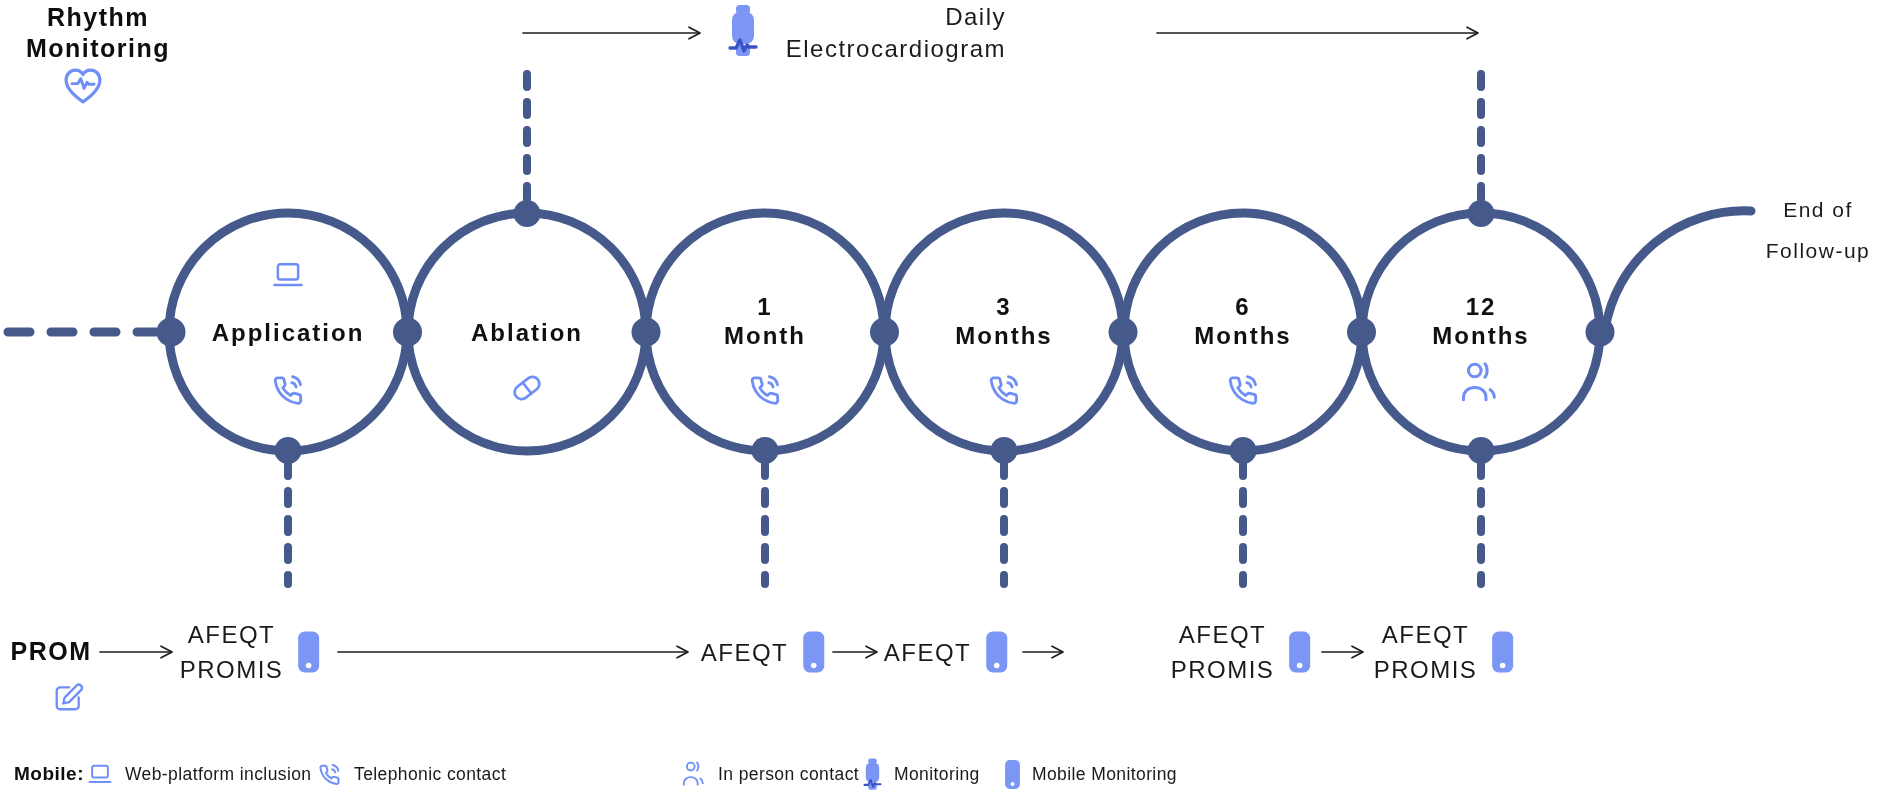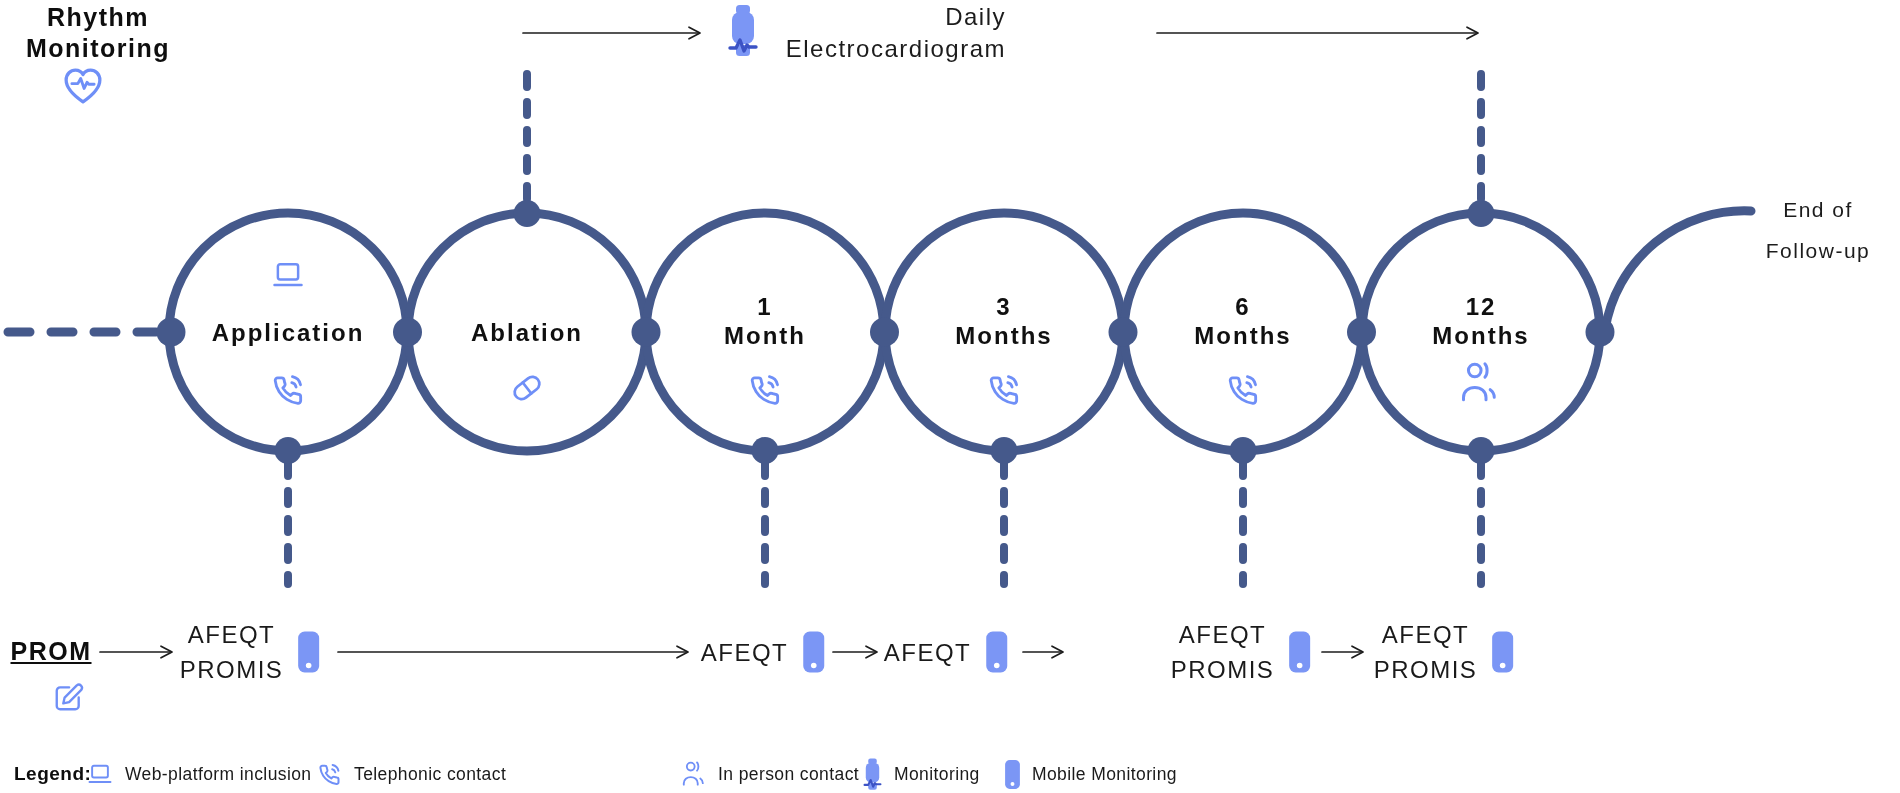--- a/index.html
+++ b/index.html
@@ -10,21 +10,21 @@
   .layer{position:absolute;left:0;top:0;}
   .rhythm-label{left:0;top:2px;width:196px;text-align:center;font-weight:bold;font-size:25px;
                 line-height:31px;letter-spacing:1.5px;color:#0e0e0e;}
   .daily-label{left:748px;top:1px;width:258px;text-align:right;font-size:24px;line-height:32px;
                letter-spacing:1.5px;color:#1c1c1c;}
   .endf-label{left:1736px;top:189px;width:164px;text-align:center;font-size:21px;line-height:41px;
               letter-spacing:1.5px;color:#1c1c1c;}
   .stage-label{position:absolute;width:230px;text-align:center;font-weight:bold;font-size:24px;
                letter-spacing:2px;line-height:29px;color:#101010;white-space:pre-line;}
   .prom-title{left:8px;top:637px;width:86px;text-align:center;font-weight:bold;font-size:25px;
-              letter-spacing:1.5px;color:#0e0e0e;text-decoration:underline;}
+              letter-spacing:1.5px;color:#0e0e0e;}
   .prom-group{position:absolute;top:622px;height:60px;transform:translateX(-50%);
               display:flex;align-items:center;gap:13px;}
   .prom-text{font-size:24px;letter-spacing:1.5px;line-height:35px;text-align:center;
              white-space:pre-line;color:#1a1a1a;}
   .legend-title{left:14px;top:763px;font-weight:bold;font-size:19px;letter-spacing:.5px;color:#0e0e0e;}
   .legend-item{position:absolute;top:753px;height:42px;display:flex;align-items:center;gap:11px;
                font-size:17.5px;letter-spacing:.4px;color:#1a1a1a;}
   .ic{color:#6f8ff7;display:block;}
 </style>
 </head>
@@ -220,21 +220,21 @@
       </svg>
   </div>
   <div class="prom-group" style="left:1444px">
     <div class="prom-text">AFEQT
 PROMIS</div>
     <svg width="24" height="44">
         <use href="#i-mobile"></use>
       </svg>
   </div>
 
-  <div class="abs legend-title">Legend:</div>
+  <div class="abs legend-title">Mobile:</div>
   <div class="legend-item" style="left:86px">
     <svg class="ic" width="28" height="21">
         <use href="#i-laptop"></use>
       </svg>
     <span>Web-platform inclusion</span>
   </div>
   <div class="legend-item" style="left:316px">
     <svg class="ic" width="27" height="27">
         <use href="#i-phone"></use>
       </svg>

